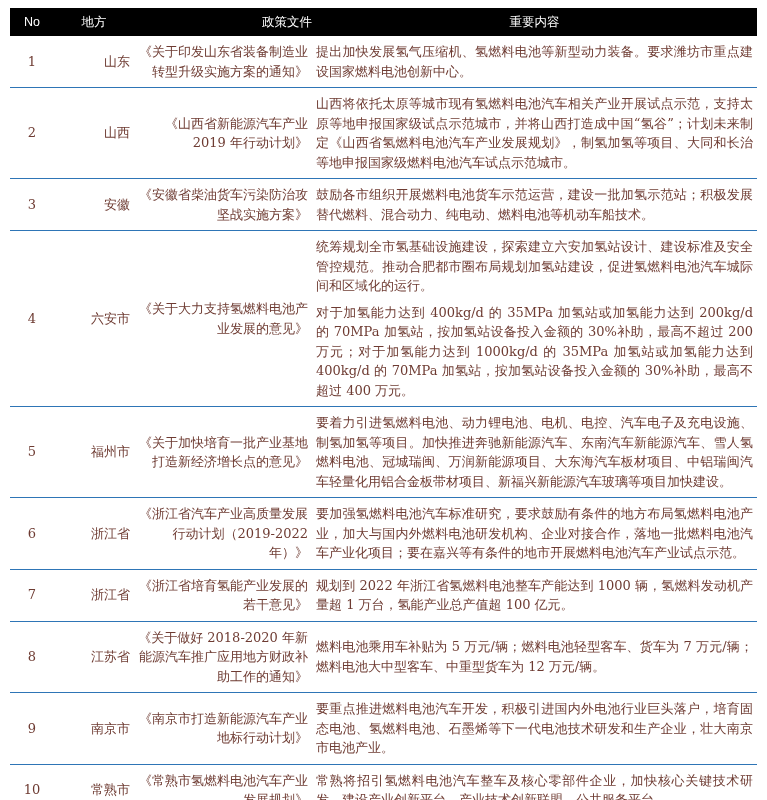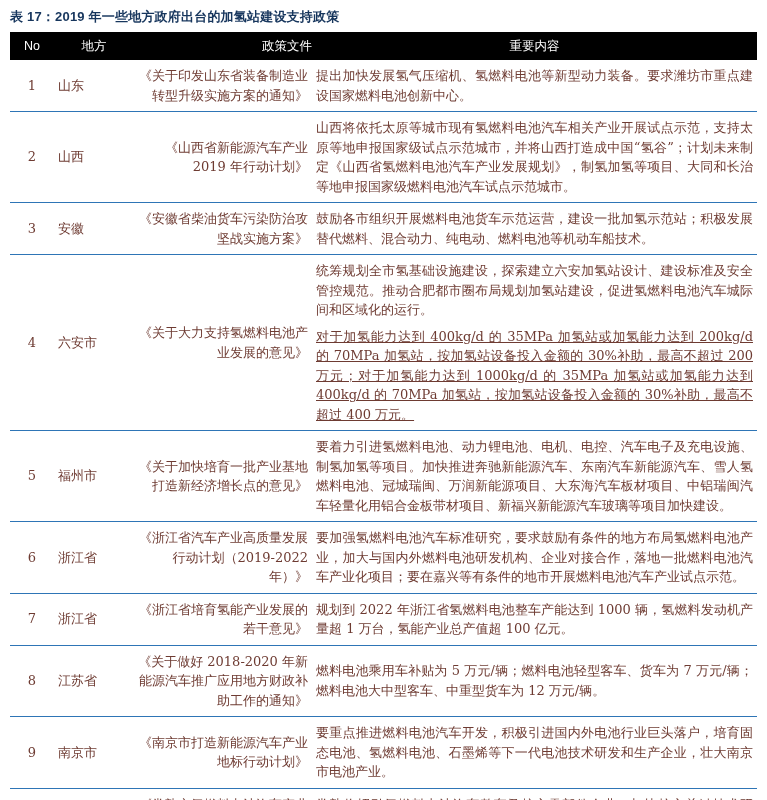--- a/index.html
+++ b/index.html
@@ -45,31 +45,30 @@
     border-bottom: 2px solid #17365D;
   }
   table.policy-table td {
     color: #6E3B32;
     font-size: 13px;
     line-height: 1.5;
     vertical-align: middle;
     padding: 6px 4px;
   }
   td.c-no     { width: 44px;  text-align: center; }
-  td.c-region { width: 80px;  text-align: left; }
+  td.c-region { width: 80px;  text-align: right; }
   td.c-doc    { width: 178px; text-align: right; padding: 6px 6px; }
   td.c-content{ text-align: justify; padding: 6px 8px 6px 10px; }
-  td.c-content p + p { margin-top: 7px; text-decoration: underline; }
+  td.c-content p + p { margin-top: 7px; }
 </style>
 </head>
 <body>
 
 <div class="page">
 
-  <div class="table-title">表 17：2019 年一些地方政府出台的加氢站建设支持政策</div>
 
   <table class="policy-table">
     <thead>
       <tr>
         <th style="width:44px">No</th>
         <th style="width:80px">地方</th>
         <th class="h-doc" style="width:178px">政策文件</th>
         <th>重要内容</th>
       </tr>
     </thead>

